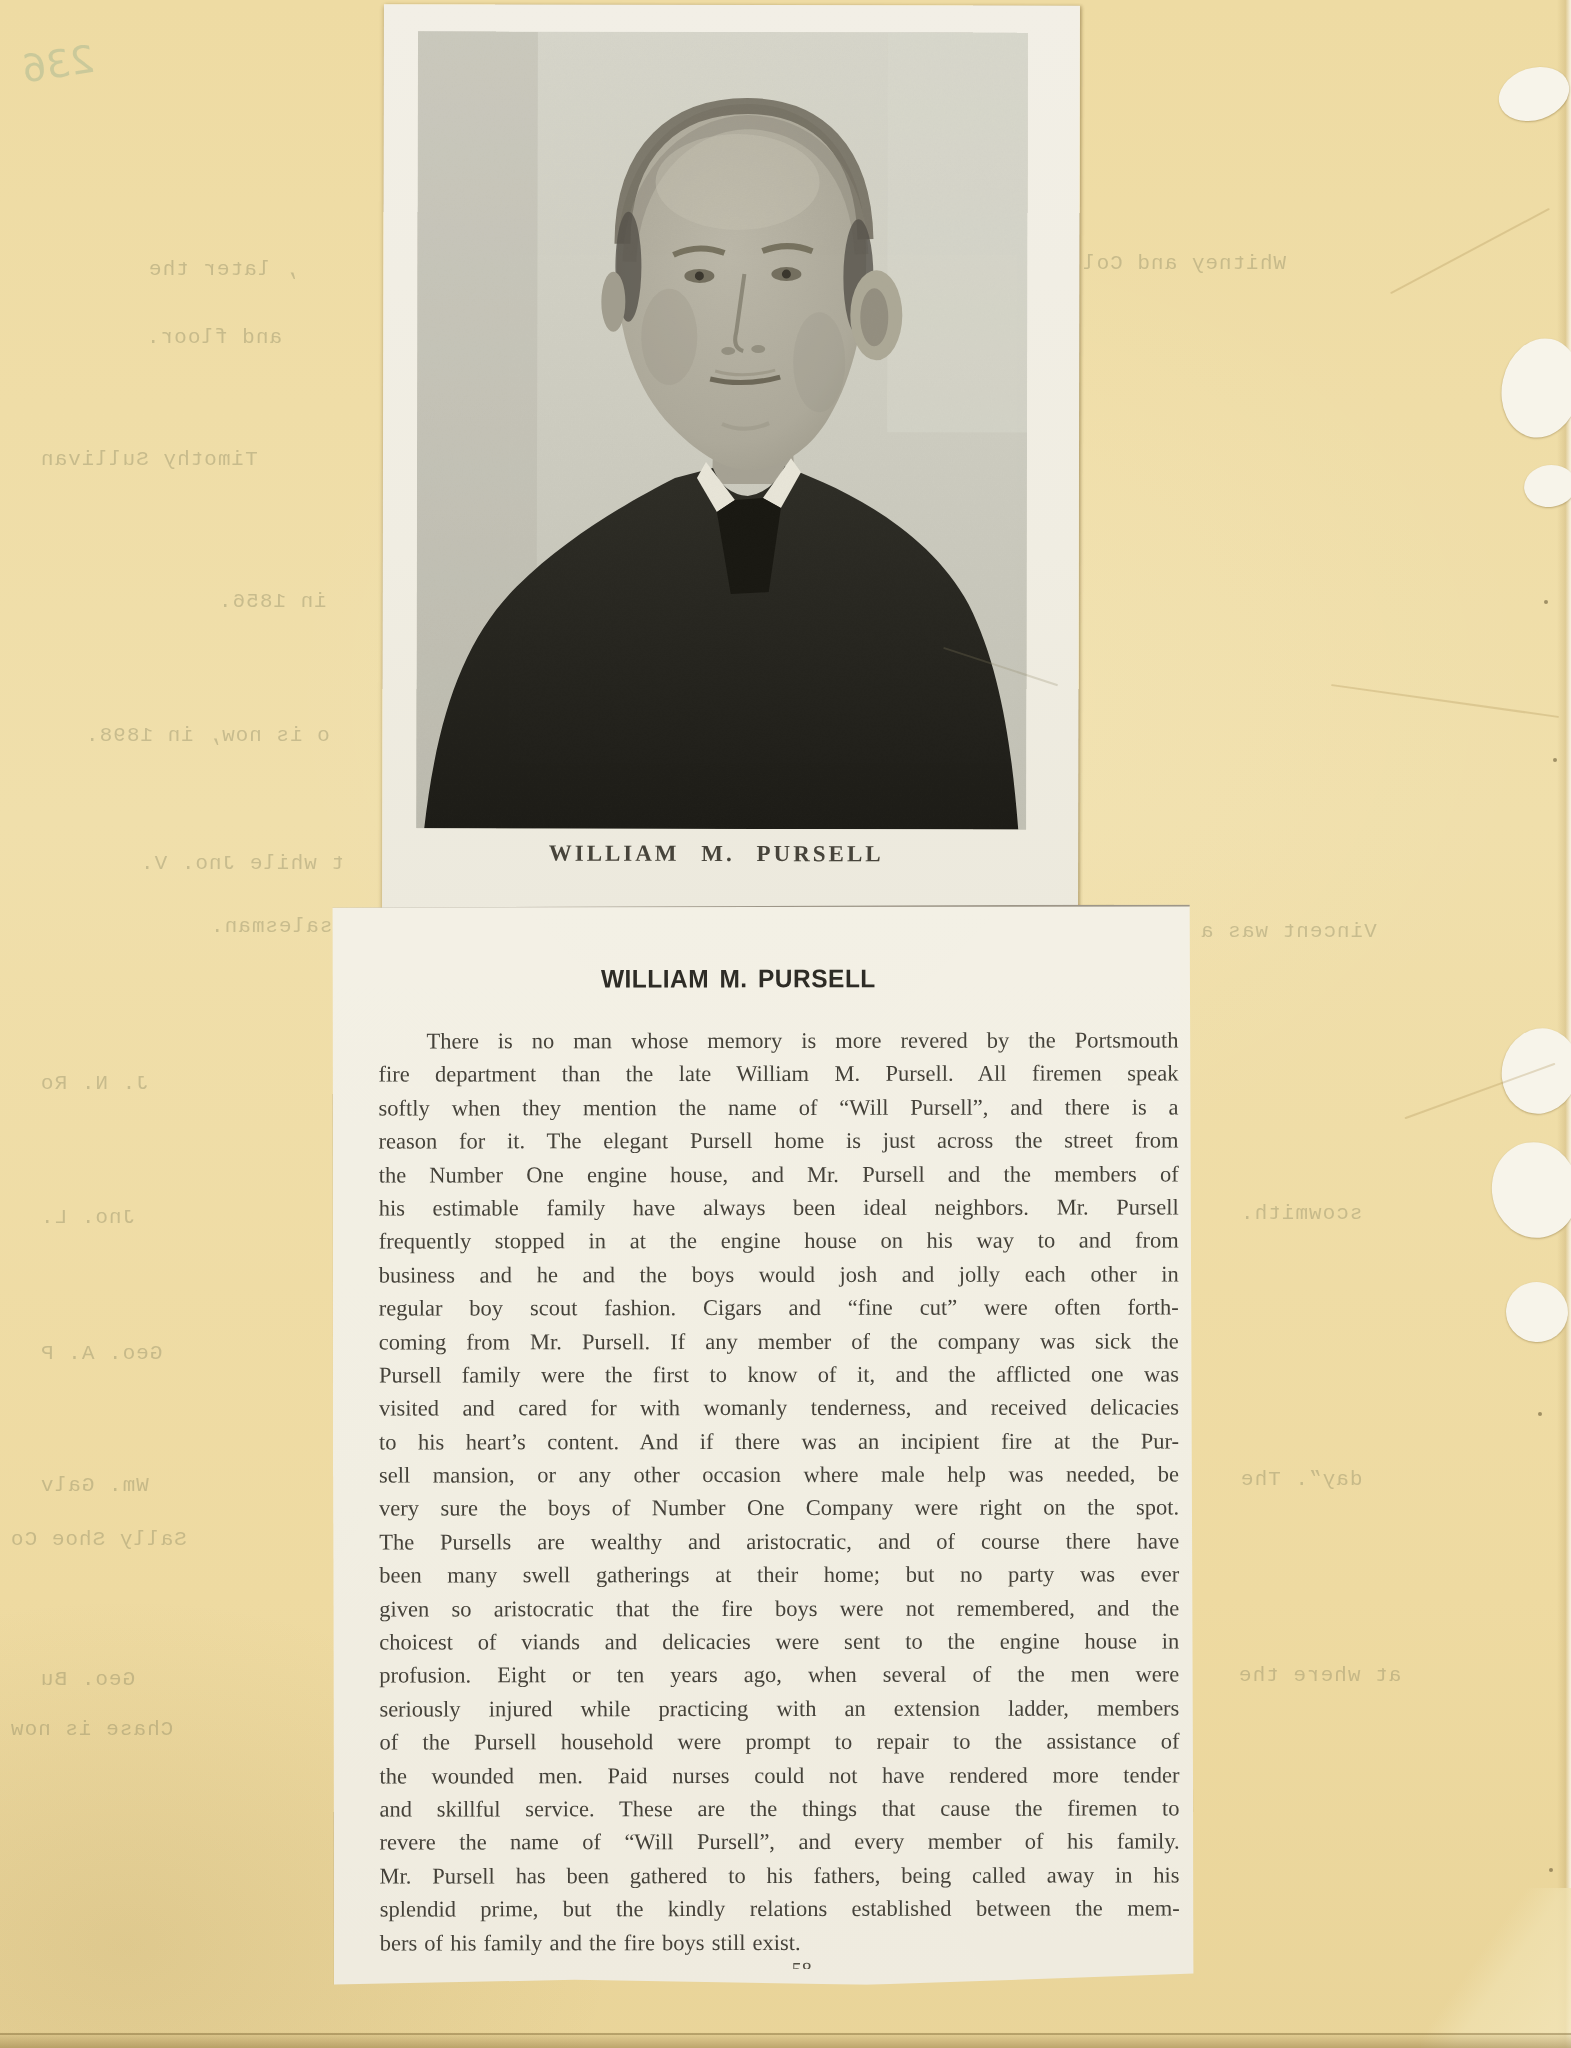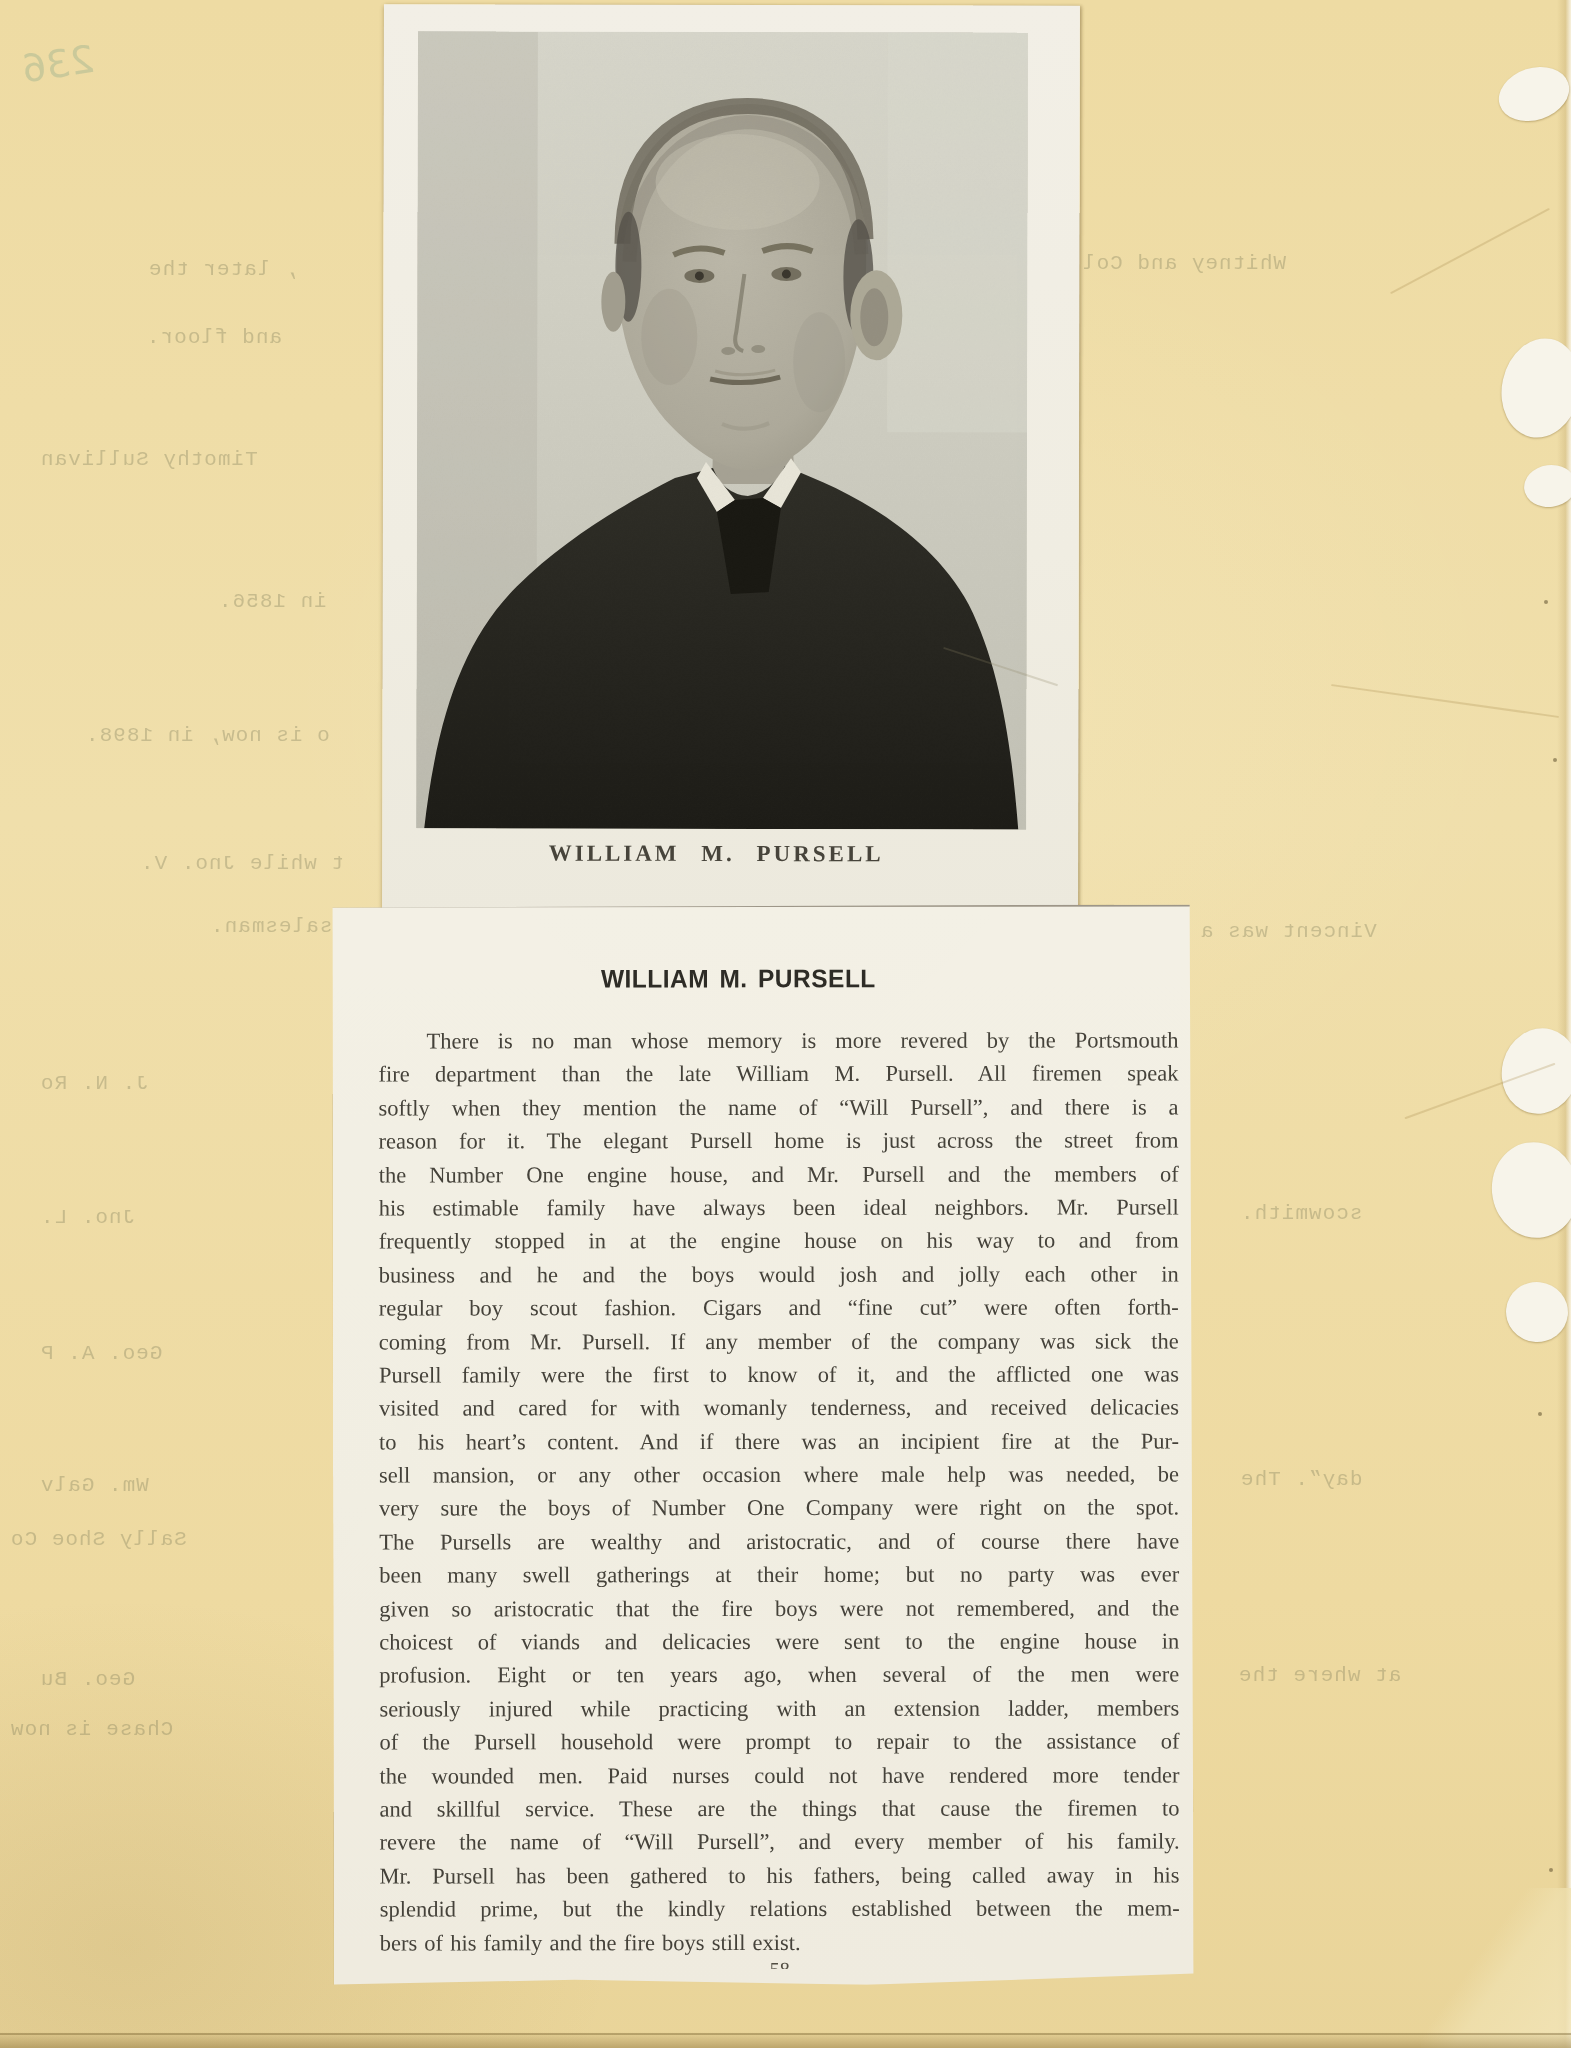--- a/index.html
+++ b/index.html
@@ -73,21 +73,21 @@
   }
   .bline{
     font-size:22.5px;line-height:33.4px;height:33.4px;
     text-align:justify;text-align-last:justify;
     word-spacing:1.5px;
     white-space:normal;overflow:visible;
   }
   .bline.first{text-indent:48px;}
   .bline.last{text-align-last:left;}
   #page-number-clip{
-    position:absolute;left:416px;top:1051px;width:60px;height:11px;
+    position:absolute;left:438px;top:1051px;width:60px;height:11px;
     overflow:hidden;
   }
   #page-number{
     font-size:20px;color:#514d42;text-align:center;width:100%;
   }
   
   .torn{
     position:absolute;background:#f7f4ea;border-radius:50%;
     box-shadow:0 1px 2px rgba(120,95,40,.4);
   }

